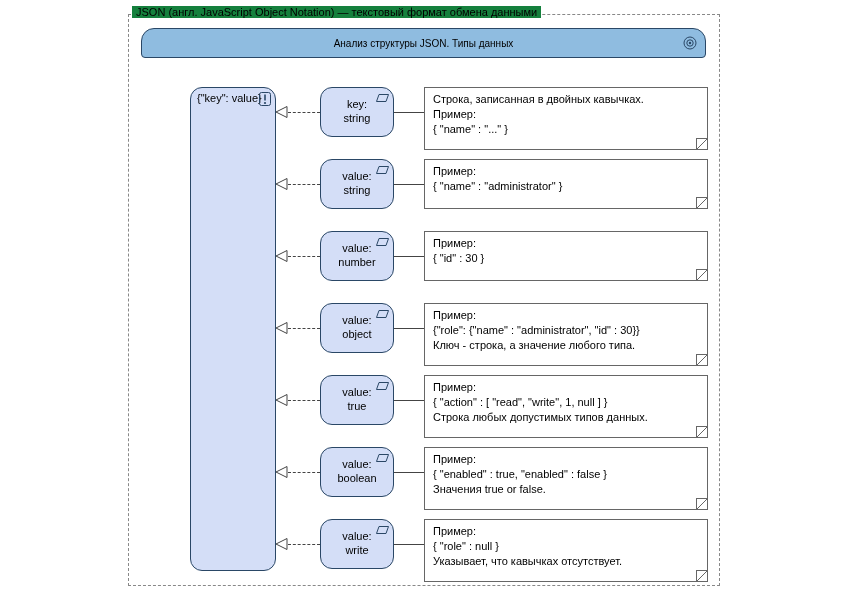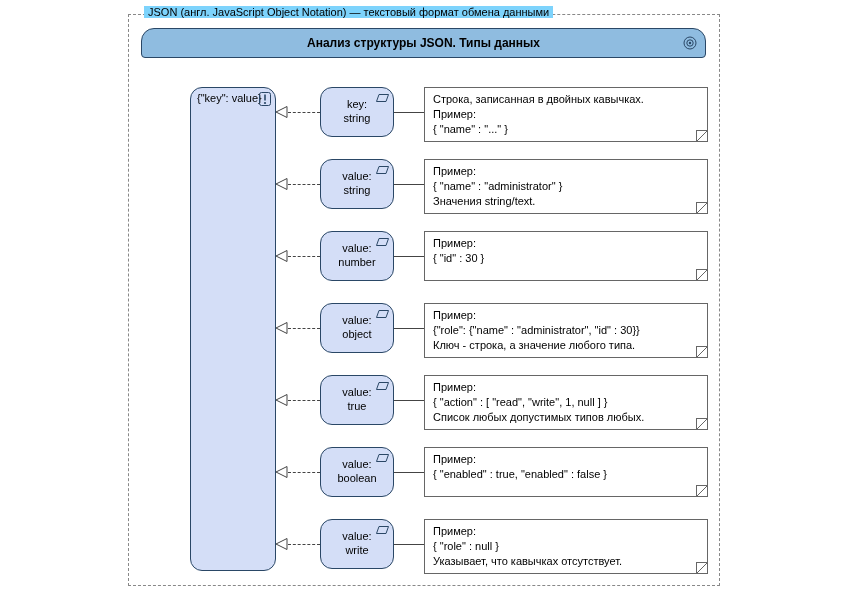--- a/index.html
+++ b/index.html
@@ -17,43 +17,43 @@
   .frame {
     position: absolute;
     left: 128px;
     top: 14px;
     width: 592px;
     height: 572px;
     border: 1px dashed #888;
   }
   .frame-label {
     position: absolute;
-    left: 144px;
+    left: 132px;
     top: 6px;
-    background: #7dd3fc;
+    background: #15803d;
     padding: 0 4px;
     font-size: 11px;
     z-index: 2;
   }
 
   
   .header {
     position: absolute;
     left: 141px;
     top: 28px;
     width: 565px;
     height: 30px;
     background: #8fbce0;
     border: 1px solid #2a4766;
     border-radius: 13px 13px 4px 4px;
     display: flex;
     align-items: center;
     justify-content: center;
   }
-  .header-title { font-weight: bold; font-size: 12px; }
+  .header-title { font-weight: normal; font-size: 10px; }
   .target-icon {
     position: absolute;
     right: 8px; top: 50%;
     transform: translateY(-50%);
     width: 14px; height: 14px;
   }
 
   .rootblock {
     position: absolute;
     left: 190px;
@@ -105,21 +105,21 @@
     width: 13px; height: 8px;
   }
   .descbox {
     position: absolute;
     left: 148px;
     top: 0;
     width: 284px;
     min-height: 50px;
     background: #fff;
     border: 1px solid #666;
-    padding: 4px 14px 4px 8px;
+    padding: 4px 14px 12px 8px;
     font-size: 11px;
     line-height: 1.35;
   }
   
   .descbox::after {
     content: "";
     position: absolute;
     right: 0; bottom: 0;
     width: 10px; height: 10px;
     background: linear-gradient(135deg, #fff 0%, #fff 48%, #666 50%, #fff 52%, #fff 100%);
@@ -218,21 +218,20 @@
     <span class="par-icon"><svg viewBox="0 0 13 8">
           <polygon points="3,0.5 12.5,0.5 10,7.5 0.5,7.5" fill="none" stroke="#2a4766"></polygon>
         </svg></span>
     <span>value:</span>
     <span>string</span>
   </div>
   <div class="conn-right"></div>
   <div class="descbox">
     <div>Пример:</div>
     <div>{ "name" : "administrator" }</div>
-    <div>Значения string/text.</div>
   </div>
 </div>
 
 <div class="row" style="top:231px">
   <div class="conn-left">
       <span class="tri"><svg viewBox="0 0 12 12">
           <polygon points="0,6 11,0.5 11,11.5" fill="#fff" stroke="#444"></polygon>
         </svg></span>
       <span class="dash"></span>
     </div>
@@ -283,21 +282,21 @@
     <span class="par-icon"><svg viewBox="0 0 13 8">
           <polygon points="3,0.5 12.5,0.5 10,7.5 0.5,7.5" fill="none" stroke="#2a4766"></polygon>
         </svg></span>
     <span>value:</span>
     <span>true</span>
   </div>
   <div class="conn-right"></div>
   <div class="descbox">
     <div>Пример:</div>
     <div>{ "action" : [ "read", "write", 1, null ] }</div>
-    <div>Список любых допустимых типов любых.</div>
+    <div>Строка любых допустимых типов данных.</div>
   </div>
 </div>
 
 <div class="row" style="top:447px">
   <div class="conn-left">
       <span class="tri"><svg viewBox="0 0 12 12">
           <polygon points="0,6 11,0.5 11,11.5" fill="#fff" stroke="#444"></polygon>
         </svg></span>
       <span class="dash"></span>
     </div>
@@ -305,20 +304,21 @@
     <span class="par-icon"><svg viewBox="0 0 13 8">
           <polygon points="3,0.5 12.5,0.5 10,7.5 0.5,7.5" fill="none" stroke="#2a4766"></polygon>
         </svg></span>
     <span>value:</span>
     <span>boolean</span>
   </div>
   <div class="conn-right"></div>
   <div class="descbox">
     <div>Пример:</div>
     <div>{ "enabled" : true, "enabled" : false }</div>
+    <div>Значения true or false.</div>
   </div>
 </div>
 
 <div class="row" style="top:519px">
   <div class="conn-left">
       <span class="tri"><svg viewBox="0 0 12 12">
           <polygon points="0,6 11,0.5 11,11.5" fill="#fff" stroke="#444"></polygon>
         </svg></span>
       <span class="dash"></span>
     </div>

